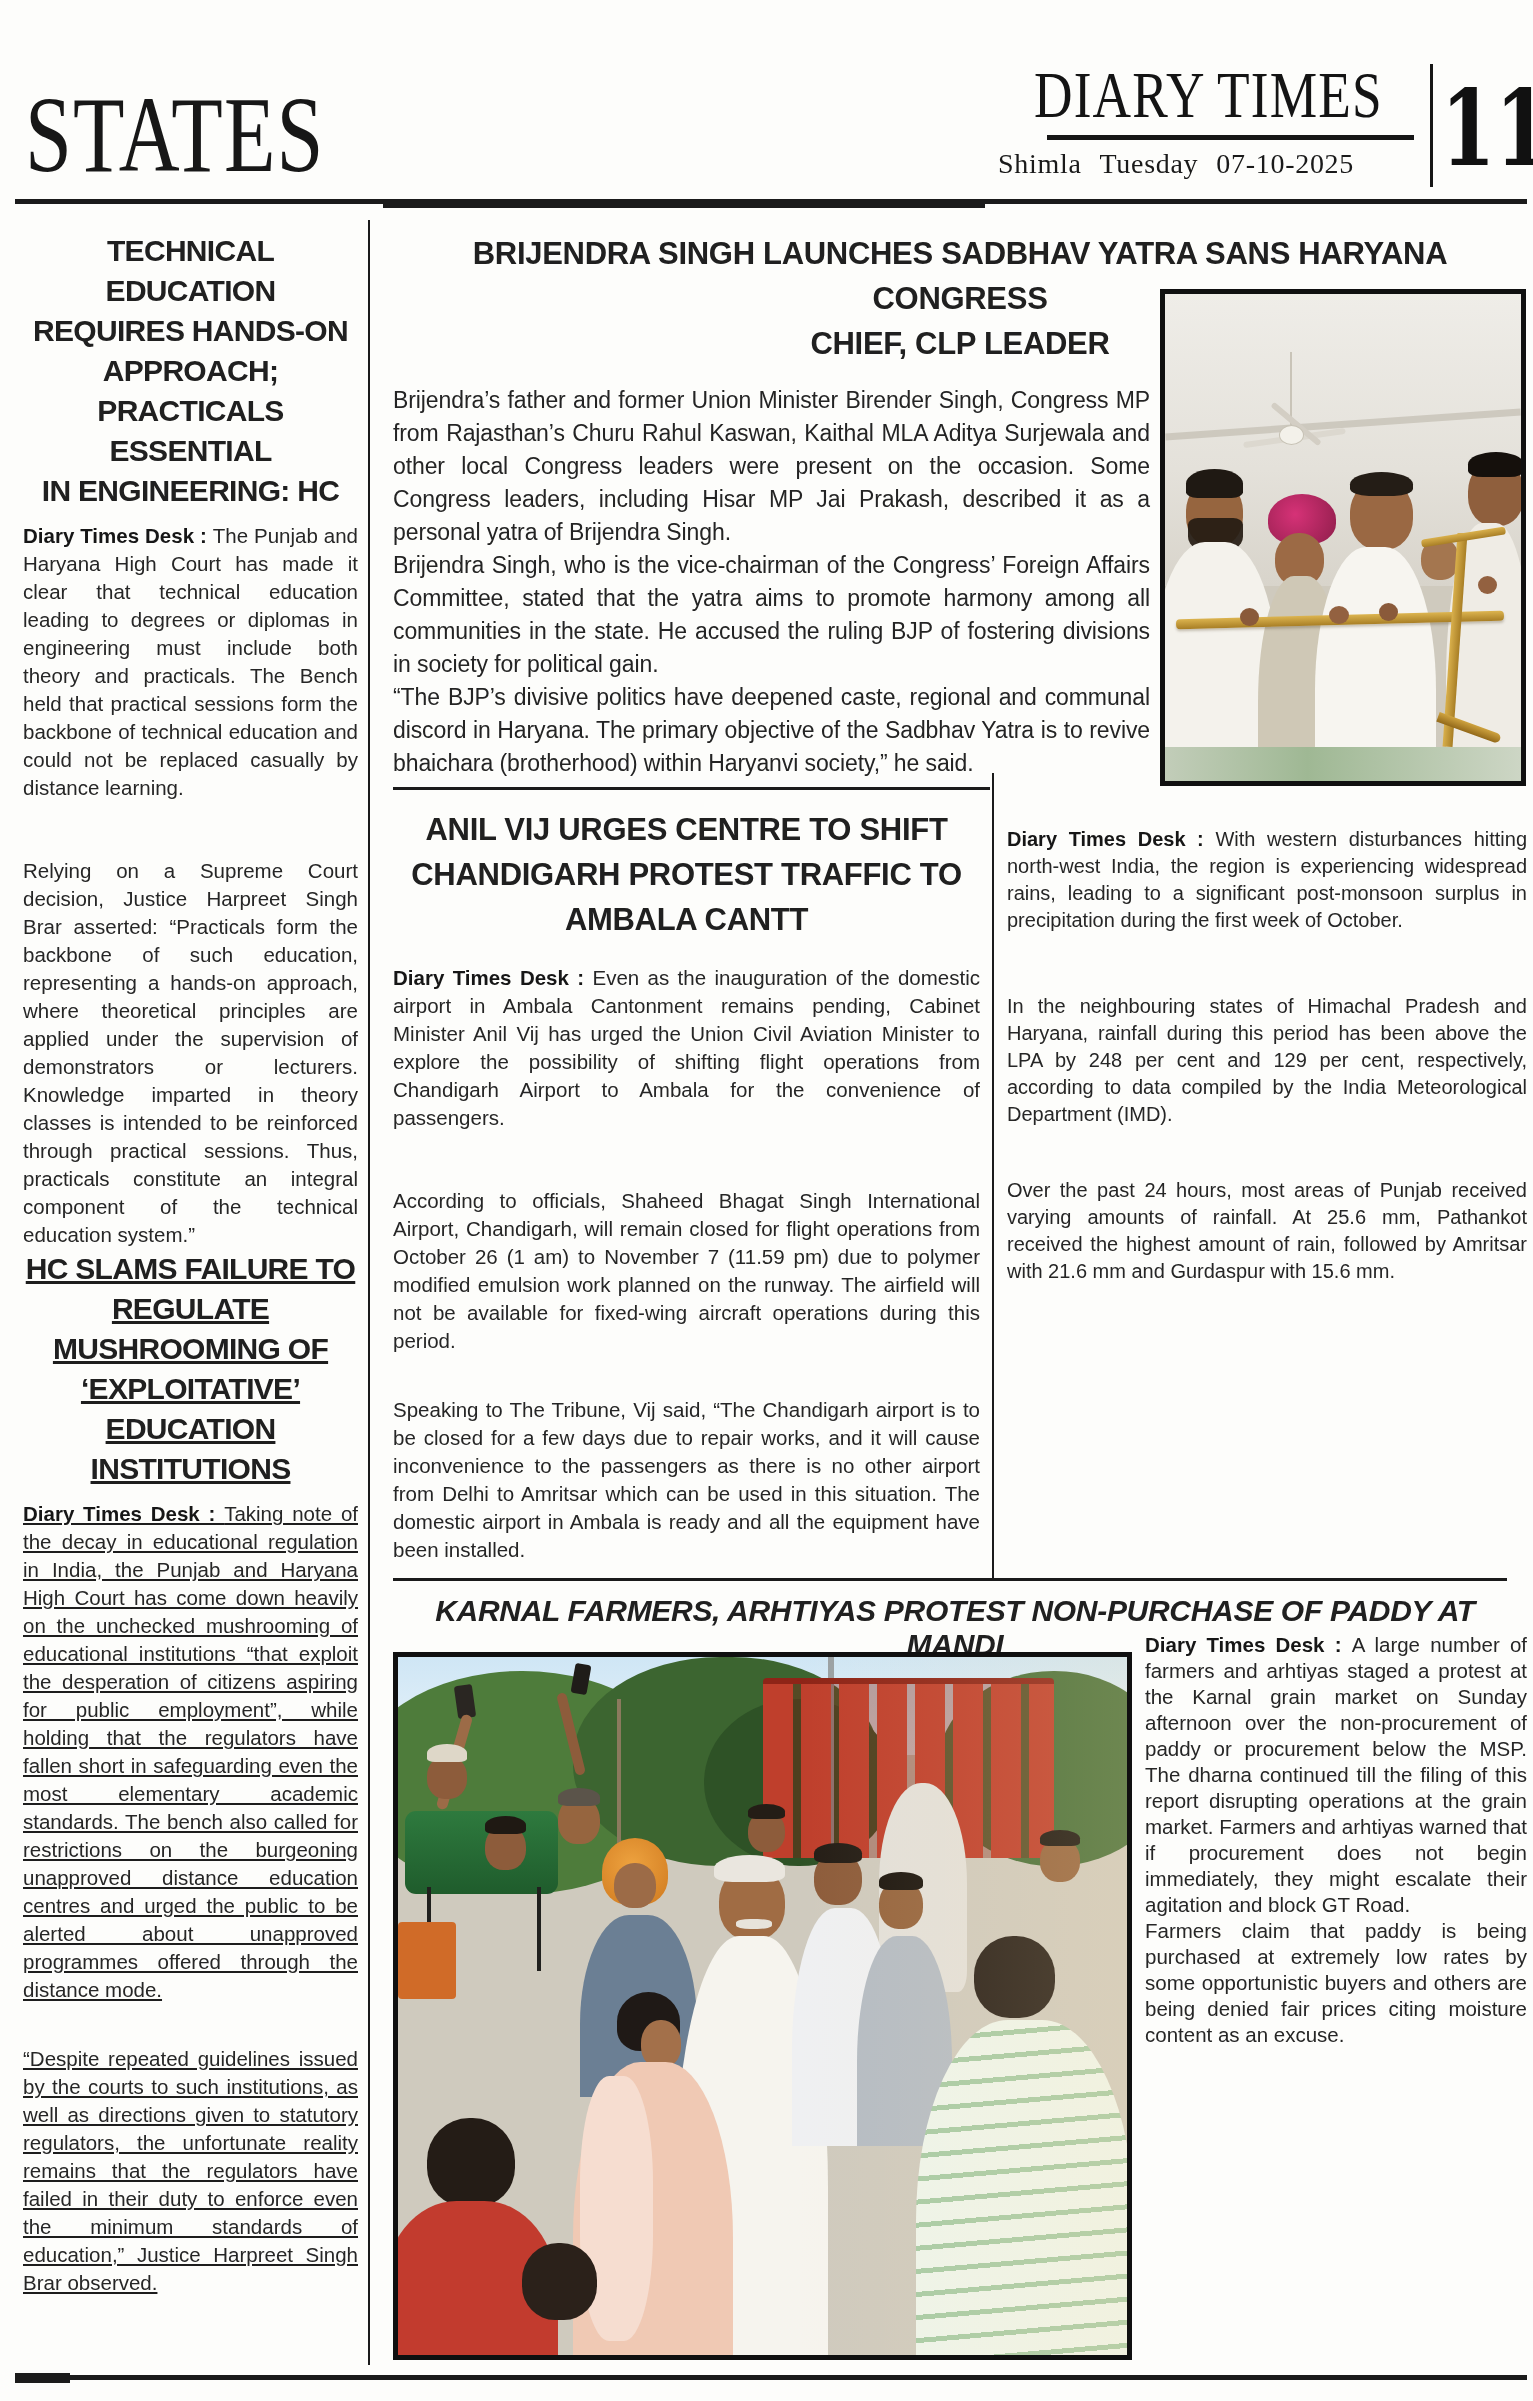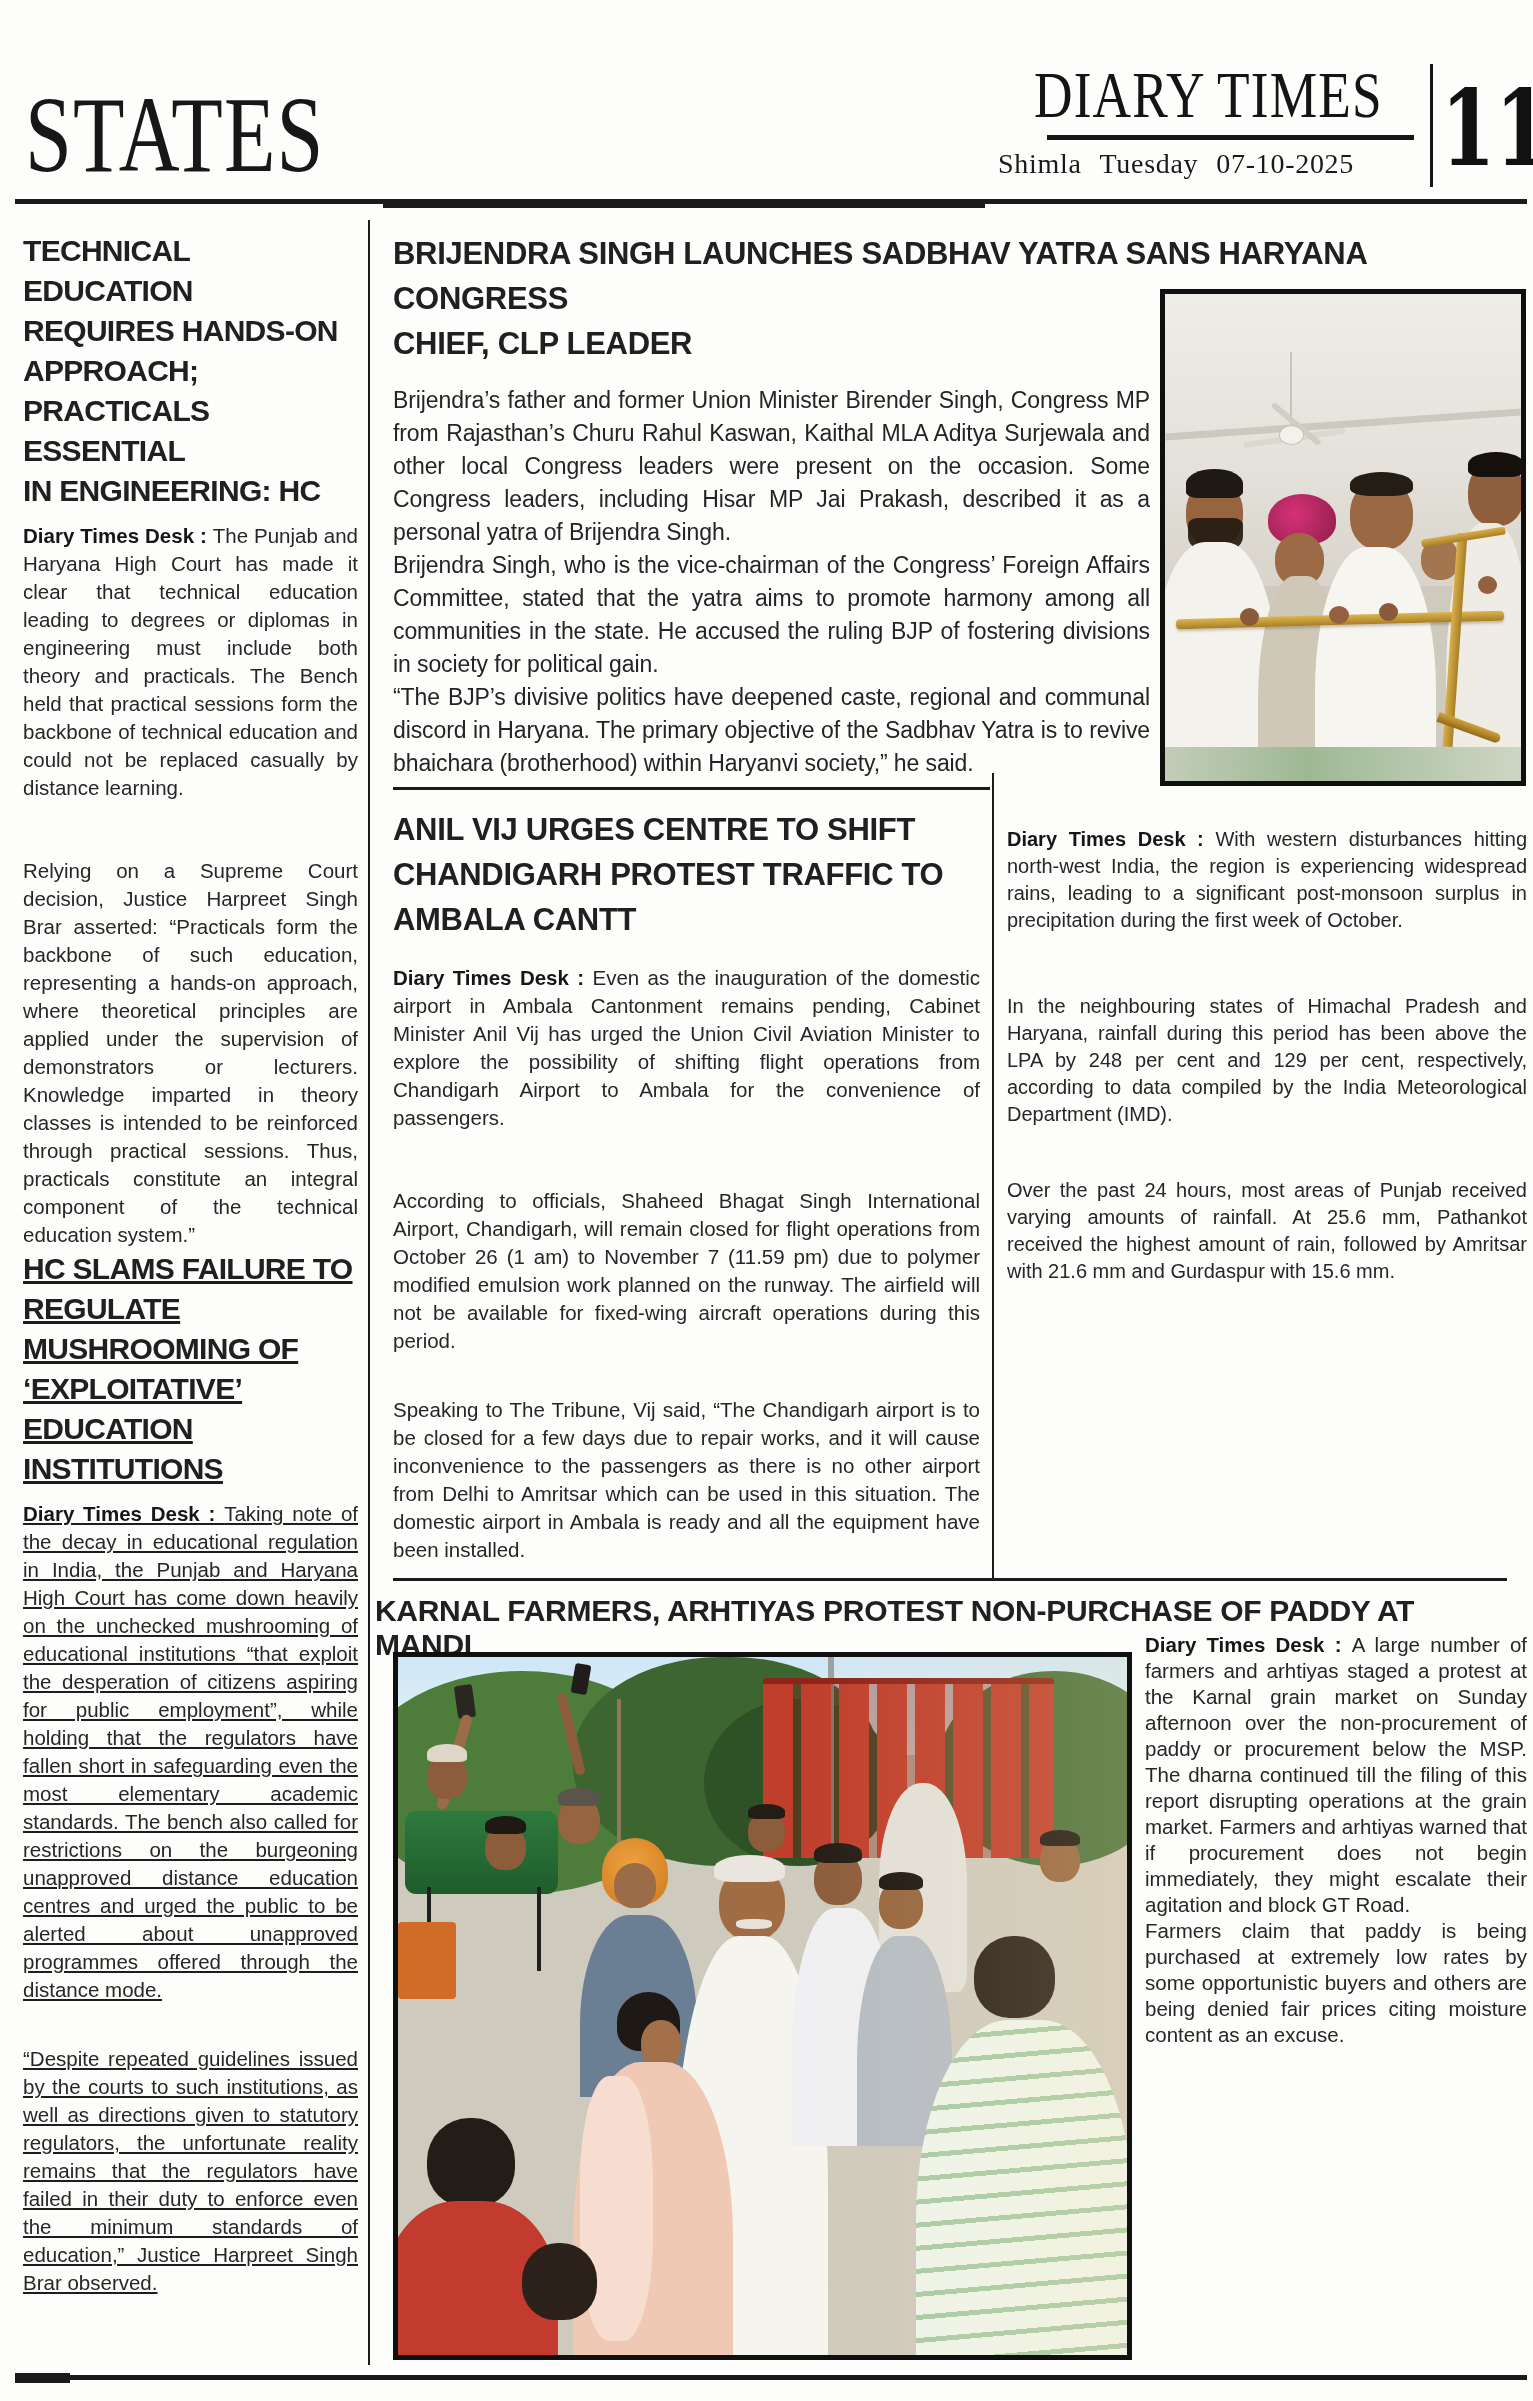--- a/index.html
+++ b/index.html
@@ -18,21 +18,21 @@
   .rule-top-a{left:15px;top:199px;width:1512px;height:4.8px;}
   .rule-top-b{left:383px;top:204px;width:602px;height:4.1px;}
   .rule-bottom{left:15px;top:2375px;width:1512px;height:4.8px;}
   .rule-bottom-b{left:15px;top:2373px;width:55px;height:9.6px;}
   .vrule-left{left:368px;top:220px;width:2.1px;height:2145px;background:#1b1b1b;position:absolute;}
   .vrule-mid{left:992px;top:773px;width:2.1px;height:807px;background:#1b1b1b;position:absolute;}
   .hrule-brij{left:393px;top:787px;width:597px;height:2.7px;}
   .hrule-karnal{left:393px;top:1578px;width:1114px;height:3.4px;}
 
   
-  h2{margin:0;font-weight:bold;color:#202020;white-space:pre-line;text-align:left;}
+  h2{margin:0;font-weight:bold;color:#202020;white-space:pre-line;text-align:center;}
   .h-left{font-size:30px;line-height:40px;letter-spacing:-0.7px;}
   .h-mid{font-size:31px;line-height:45px;letter-spacing:-0.3px;}
   .h-karnal{font-size:30px;line-height:34px;letter-spacing:-0.3px;}
   p{margin:0;text-align:justify;}
   b{font-weight:bold;color:#161616;}
 
   .col-left{position:absolute;left:23px;top:231px;width:335px;}
   .col-left .body{font-size:20.5px;line-height:28px;margin-top:11px;color:#262626;}
   #art-tech .body p:nth-of-type(2){margin-top:55px;}
   #art-hc{text-decoration:underline;}
@@ -45,21 +45,21 @@
   .art-anil .body{margin-top:22px;font-size:20.5px;line-height:28px;color:#262626;}
   .art-anil .body p:nth-of-type(2){margin-top:55px;}
   .art-anil .body p:nth-of-type(3){margin-top:41px;}
 
   .art-west{position:absolute;left:1007px;top:802px;width:520px;}
   .art-west .body{margin-top:24px;font-size:20px;line-height:27px;color:#262626;}
   .art-west .body p:nth-of-type(2){margin-top:59px;}
   .art-west .body p:nth-of-type(3){margin-top:49px;}
   .art-west .body p:nth-of-type(4){margin-top:4.1px;}
 
-  .karnal-head{position:absolute;left:375px;top:1594px;width:1134px;}
+  .karnal-head{position:absolute;left:388px;top:1594px;width:1134px;font-style:italic;}
   .karnal-col{position:absolute;left:1145px;top:1632px;width:382px;font-size:20.5px;line-height:26px;color:#262626;}
   .karnal-col p:nth-of-type(3){margin-top:27px;}
 
   
   .photo{position:absolute;border:5.5px solid #101010;overflow:hidden;background:#cfcabe;}
   .photo1{left:1160px;top:289px;width:356px;height:487px;}
   .photo2{left:393px;top:1652px;width:729px;height:698px;}
   .ph{position:absolute;display:block;}
   .hd{border-radius:48% 48% 44% 44%;}
   .bd{border-radius:42% 42% 4% 4% / 60% 60% 0 0;}

